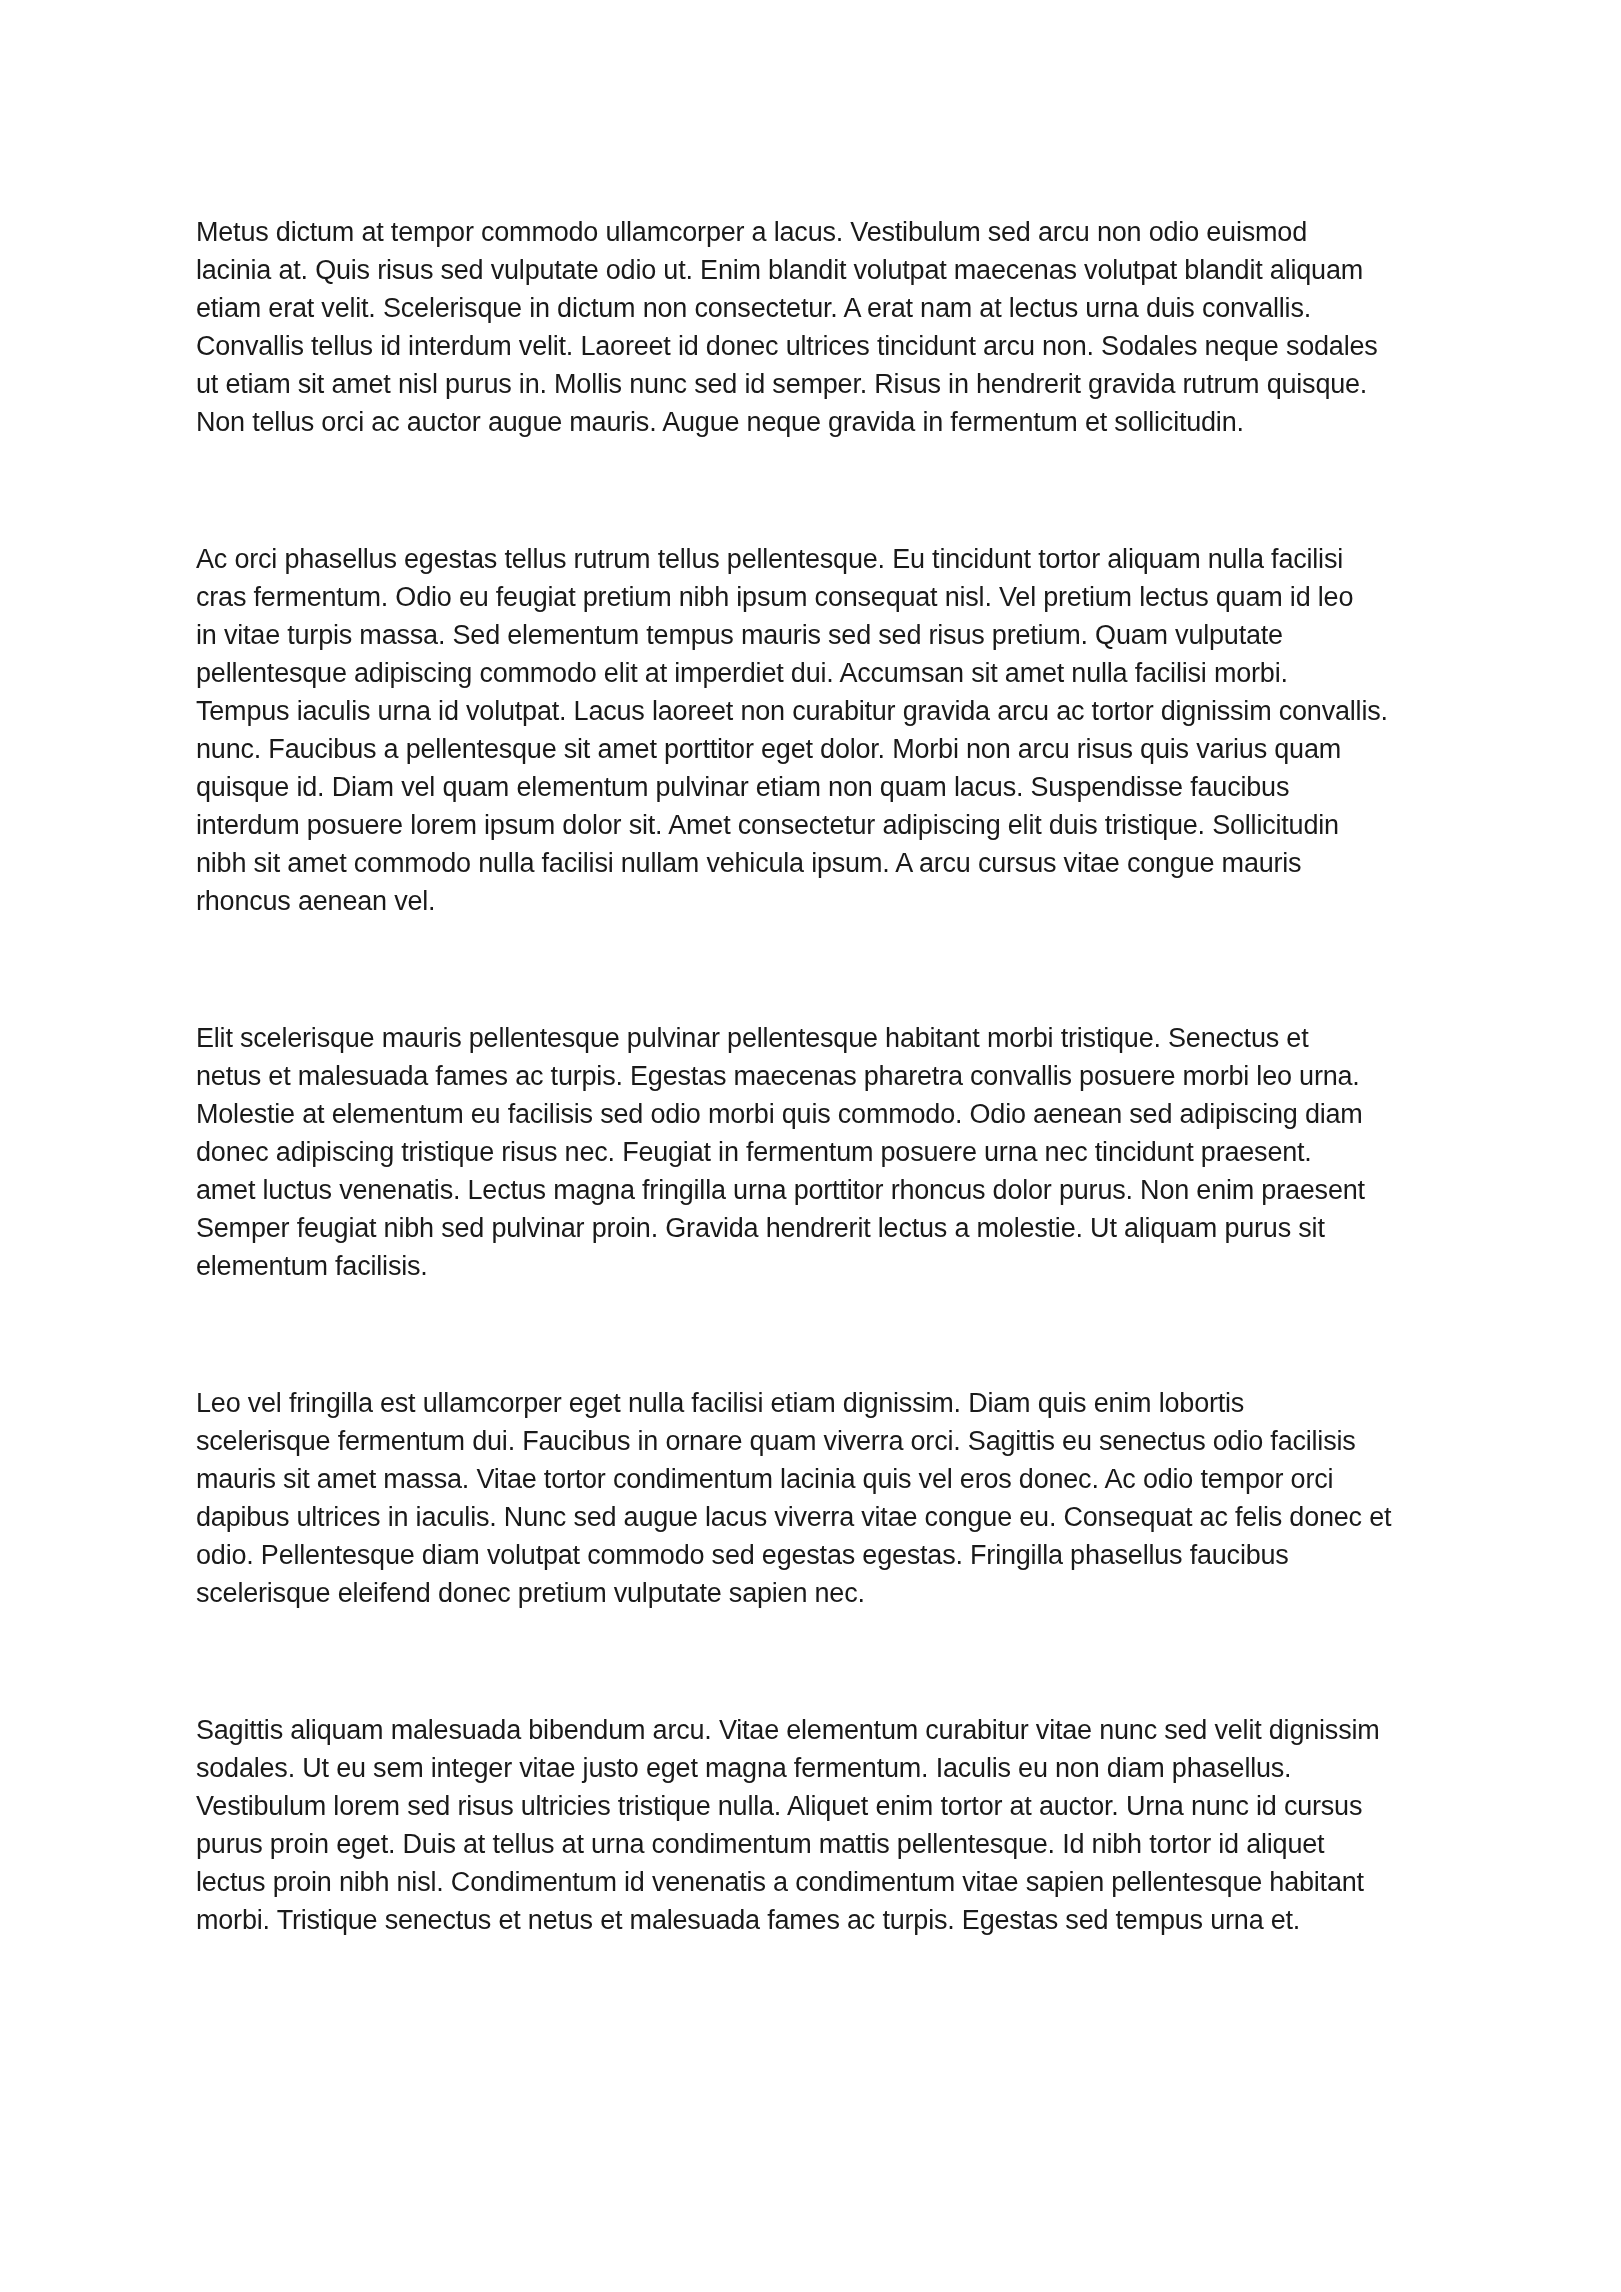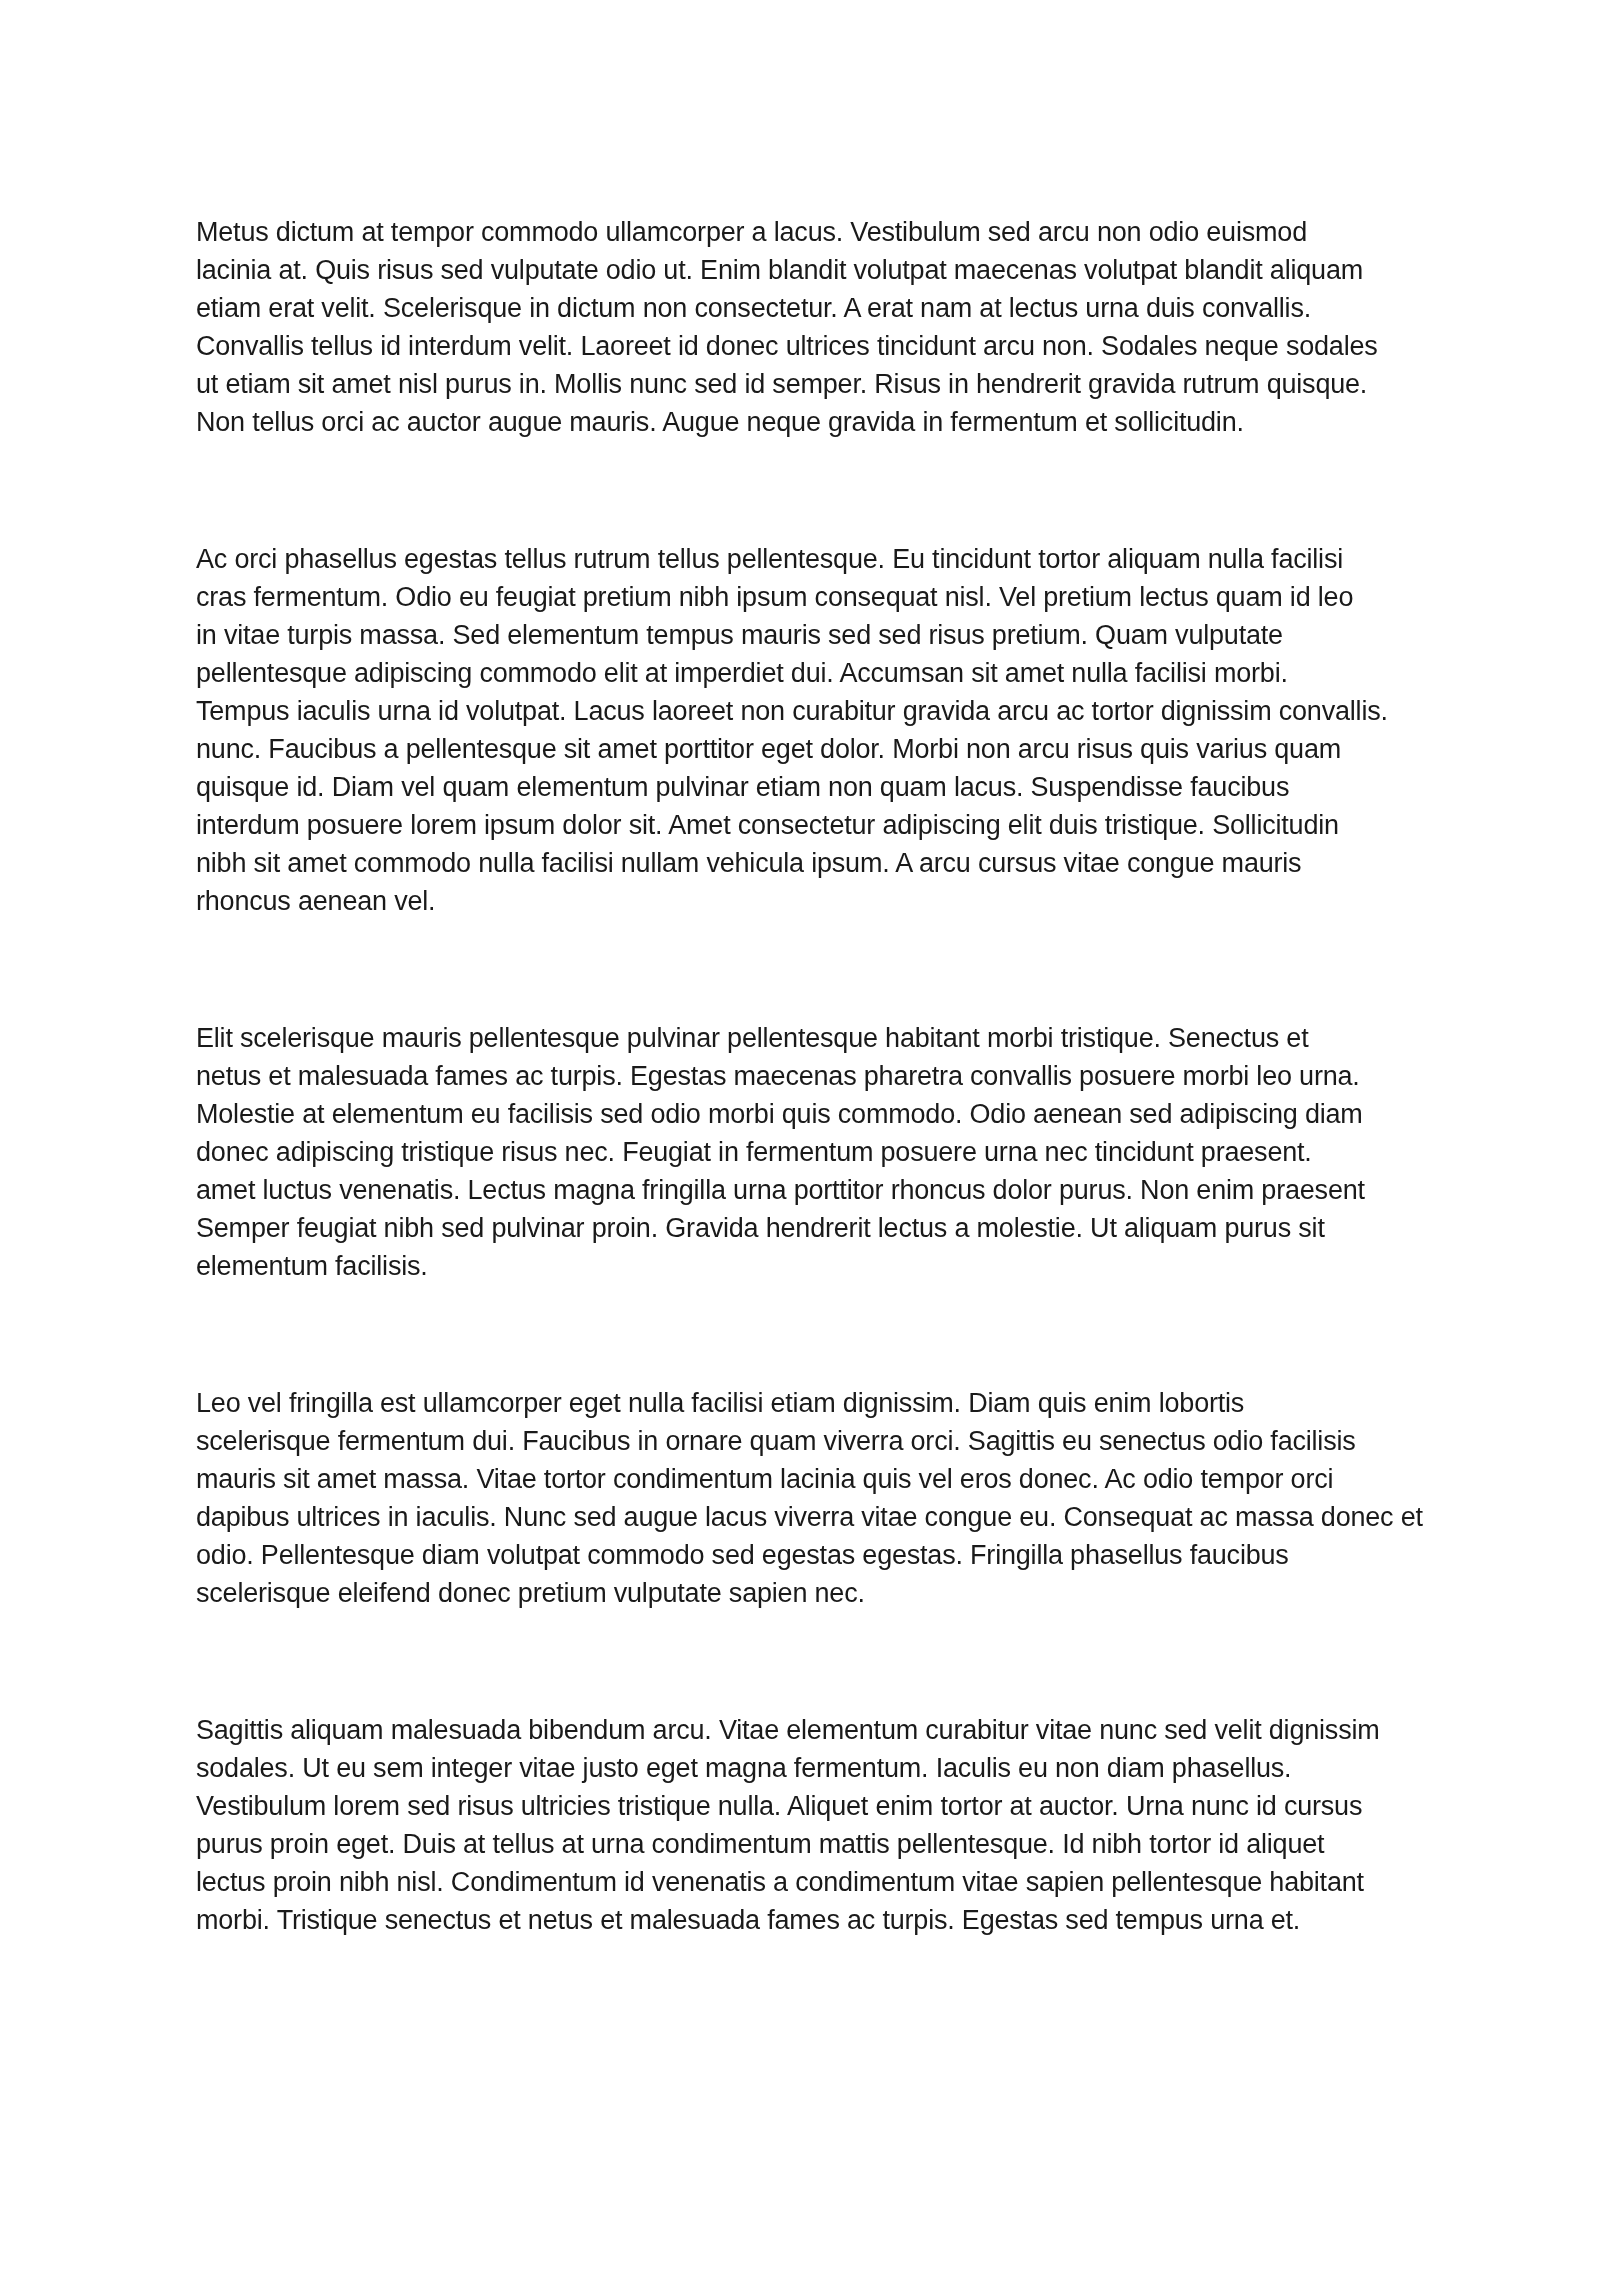--- a/index.html
+++ b/index.html
@@ -67,21 +67,21 @@
         <span class="line">Molestie at elementum eu facilisis sed odio morbi quis commodo. Odio aenean sed adipiscing diam</span>
         <span class="line">donec adipiscing tristique risus nec. Feugiat in fermentum posuere urna nec tincidunt praesent.</span>
         <span class="line">amet luctus venenatis. Lectus magna fringilla urna porttitor rhoncus dolor purus. Non enim praesent</span>
         <span class="line">Semper feugiat nibh sed pulvinar proin. Gravida hendrerit lectus a molestie. Ut aliquam purus sit</span>
         <span class="line">elementum facilisis.</span>
       </p>
       <p class="para">
         <span class="line">Leo vel fringilla est ullamcorper eget nulla facilisi etiam dignissim. Diam quis enim lobortis</span>
         <span class="line">scelerisque fermentum dui. Faucibus in ornare quam viverra orci. Sagittis eu senectus odio facilisis</span>
         <span class="line">mauris sit amet massa. Vitae tortor condimentum lacinia quis vel eros donec. Ac odio tempor orci</span>
-        <span class="line">dapibus ultrices in iaculis. Nunc sed augue lacus viverra vitae congue eu. Consequat ac massa donec et</span>
+        <span class="line">dapibus ultrices in iaculis. Nunc sed augue lacus viverra vitae congue eu. Consequat ac felis donec et</span>
         <span class="line">odio. Pellentesque diam volutpat commodo sed egestas egestas. Fringilla phasellus faucibus</span>
         <span class="line">scelerisque eleifend donec pretium vulputate sapien nec.</span>
       </p>
       <p class="para">
         <span class="line">Sagittis aliquam malesuada bibendum arcu. Vitae elementum curabitur vitae nunc sed velit dignissim</span>
         <span class="line">sodales. Ut eu sem integer vitae justo eget magna fermentum. Iaculis eu non diam phasellus.</span>
         <span class="line">Vestibulum lorem sed risus ultricies tristique nulla. Aliquet enim tortor at auctor. Urna nunc id cursus</span>
         <span class="line">purus proin eget. Duis at tellus at urna condimentum mattis pellentesque. Id nibh tortor id aliquet</span>
         <span class="line">lectus proin nibh nisl. Condimentum id venenatis a condimentum vitae sapien pellentesque habitant</span>
         <span class="line">morbi. Tristique senectus et netus et malesuada fames ac turpis. Egestas sed tempus urna et.</span>

